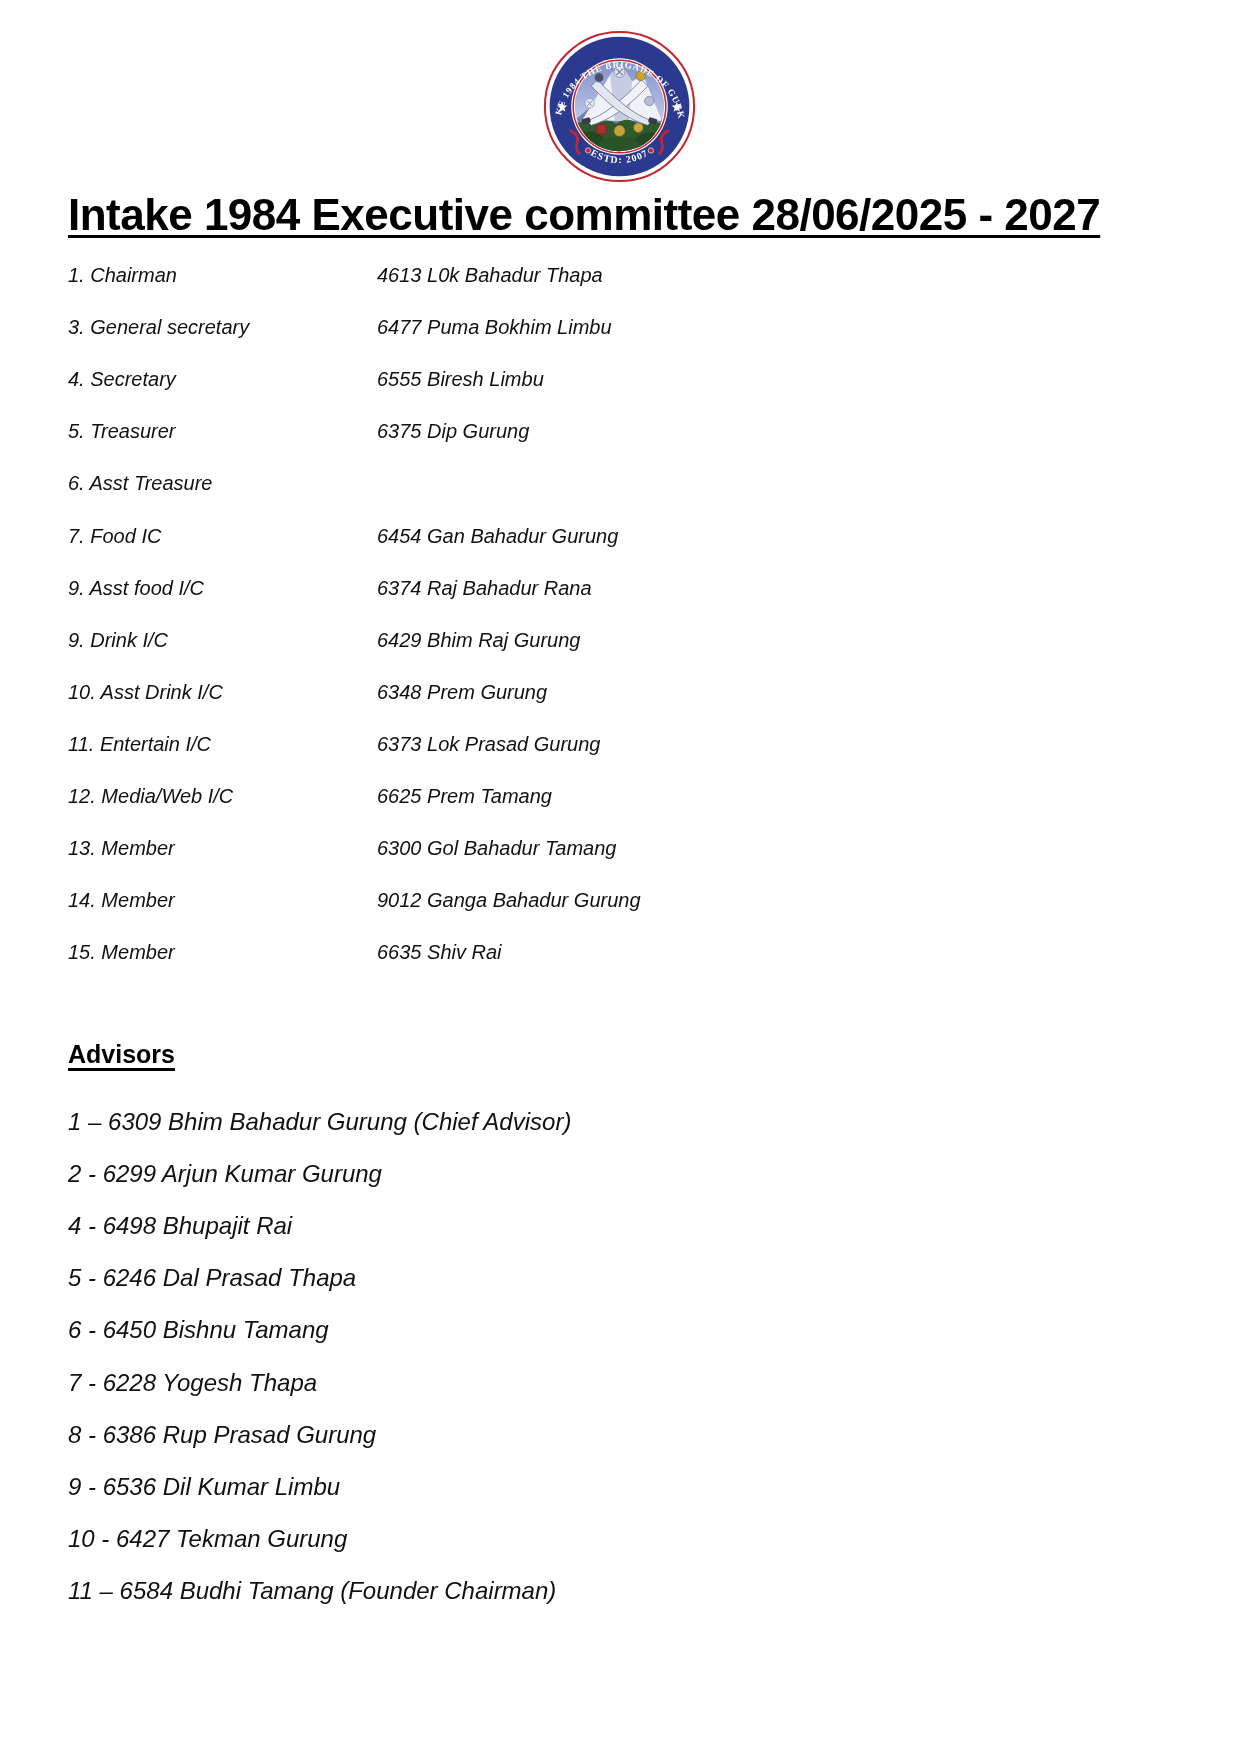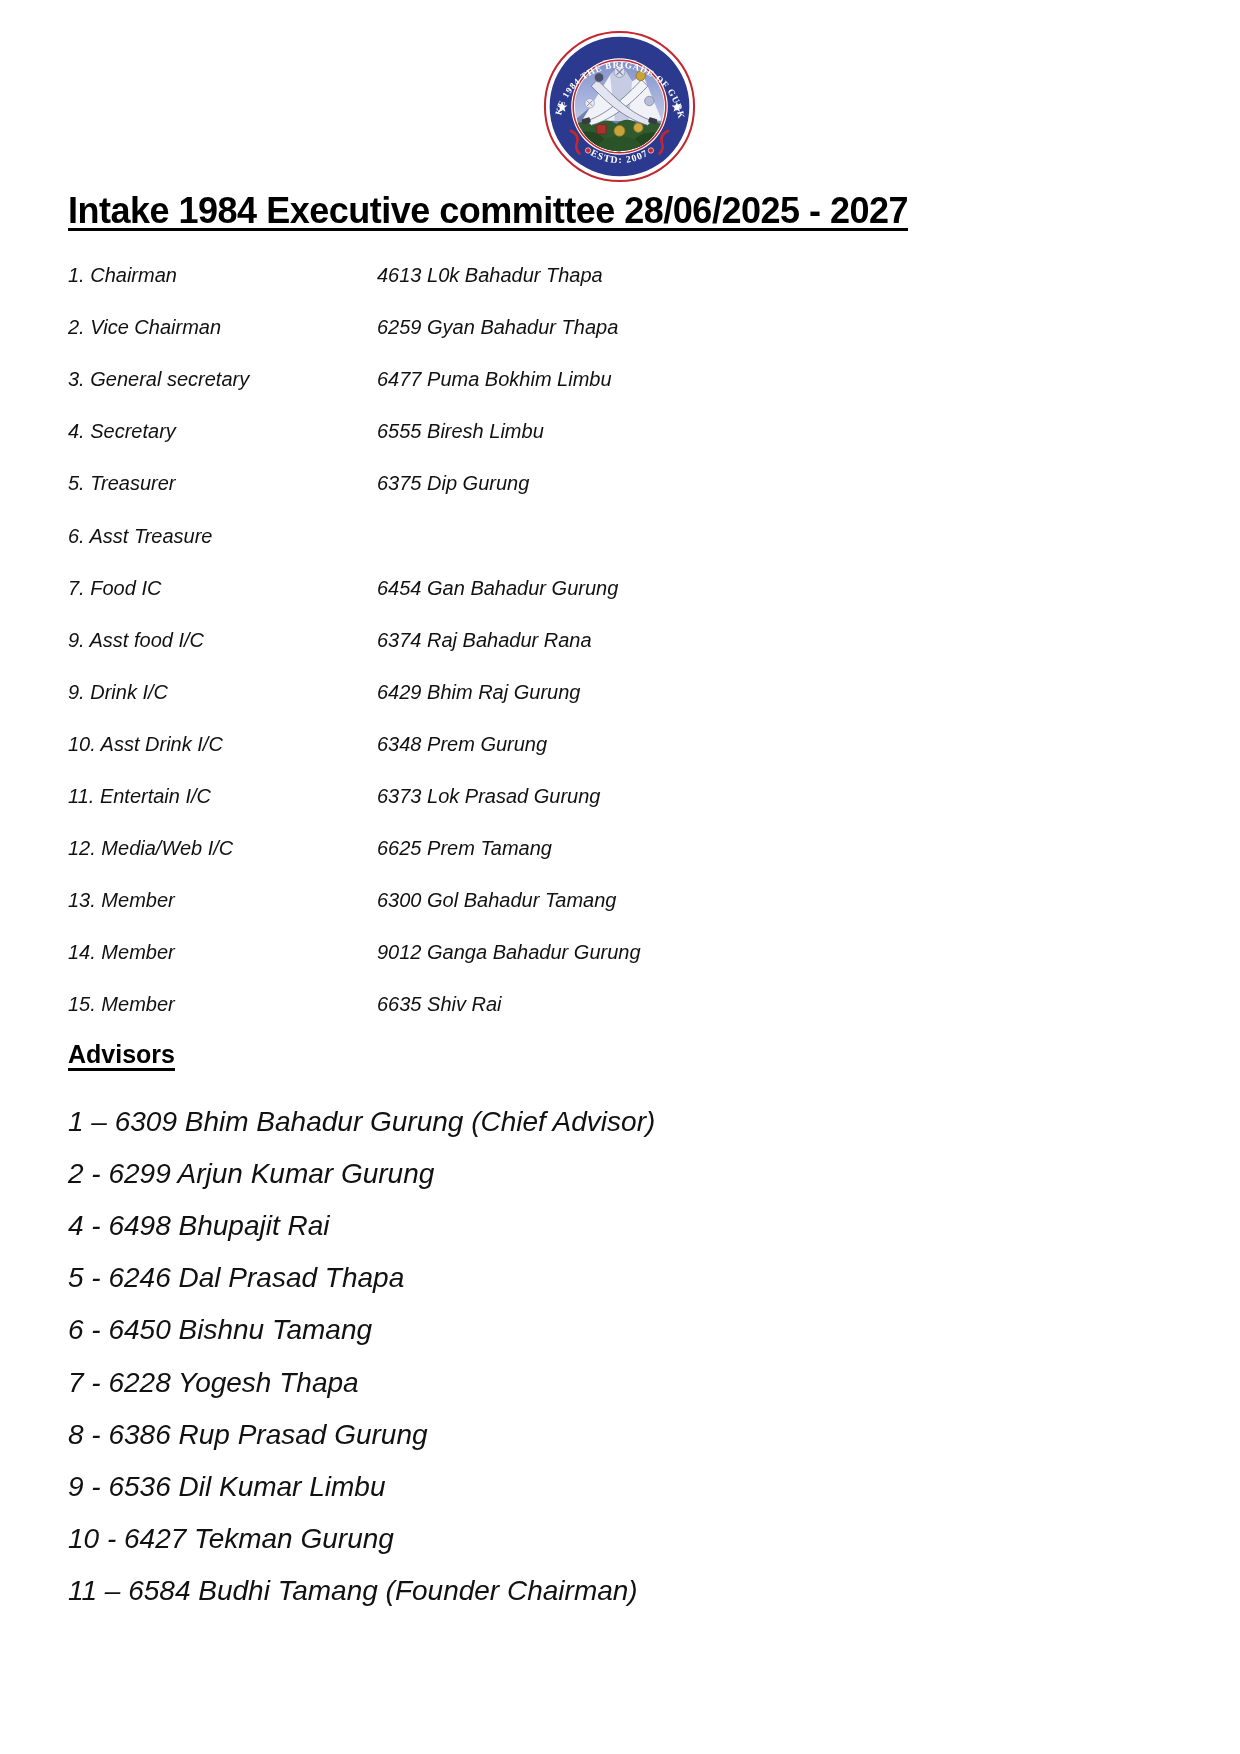--- a/index.html
+++ b/index.html
@@ -11,21 +11,21 @@
     font-family:"Liberation Sans", sans-serif;
     color:#111111;
     overflow:hidden;
   }
   .logo{
     position:absolute;left:541px;top:28px;
     width:157px;height:157px;
   }
   .doc-title{
     position:absolute;left:68px;top:190px;
-    font-size:36px;font-weight:700;letter-spacing:-0.5px;
+    font-size:44px;font-weight:700;letter-spacing:-0.5px;
     white-space:nowrap;
     text-decoration:underline;
     text-decoration-thickness:3px;
     text-underline-offset:5px;
     color:#000;
   }
   .committee{
     position:absolute;left:68px;top:249px;width:1100px;
   }
   .c-row{
@@ -40,21 +40,21 @@
     text-decoration:underline;
     text-decoration-thickness:3px;
     text-underline-offset:5px;
     color:#000;
   }
   .advisors{
     position:absolute;left:68px;top:1096px;width:1100px;
   }
   .a-row{
     height:52.1px;display:flex;align-items:center;
-    font-style:italic;font-size:28px;line-height:1;white-space:nowrap;
+    font-style:italic;font-size:24px;line-height:1;white-space:nowrap;
   }
   .ring-text{font-family:"Liberation Serif", serif;font-weight:bold;fill:#ffffff;}
 </style>
 </head>
 <body>
 
 <div class="page">
 
   <svg class="logo" viewBox="0 0 200 200" aria-hidden="true">
     <defs>
@@ -124,24 +124,20 @@
   </svg>
 
   <div class="doc-title">Intake 1984 Executive committee 28/06/2025 - 2027</div>
 
   <div class="committee">
     <div class="c-row">
         <span class="c-role">1. Chairman</span>
         <span class="c-person">4613 L0k Bahadur Thapa</span>
       </div>
     <div class="c-row">
-        <span class="c-role">2. Vice Chairman</span>
-        <span class="c-person">6259 Gyan Bahadur Thapa</span>
-      </div>
-    <div class="c-row">
         <span class="c-role">3. General secretary</span>
         <span class="c-person">6477 Puma Bokhim Limbu</span>
       </div>
     <div class="c-row">
         <span class="c-role">4. Secretary</span>
         <span class="c-person">6555 Biresh Limbu</span>
       </div>
     <div class="c-row">
         <span class="c-role">5. Treasurer</span>
         <span class="c-person">6375 Dip Gurung</span>

